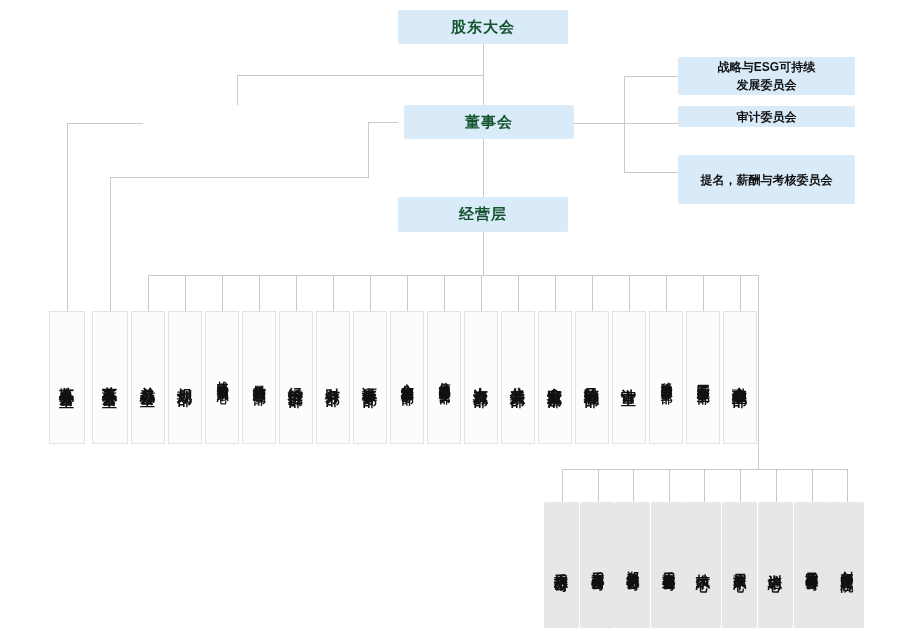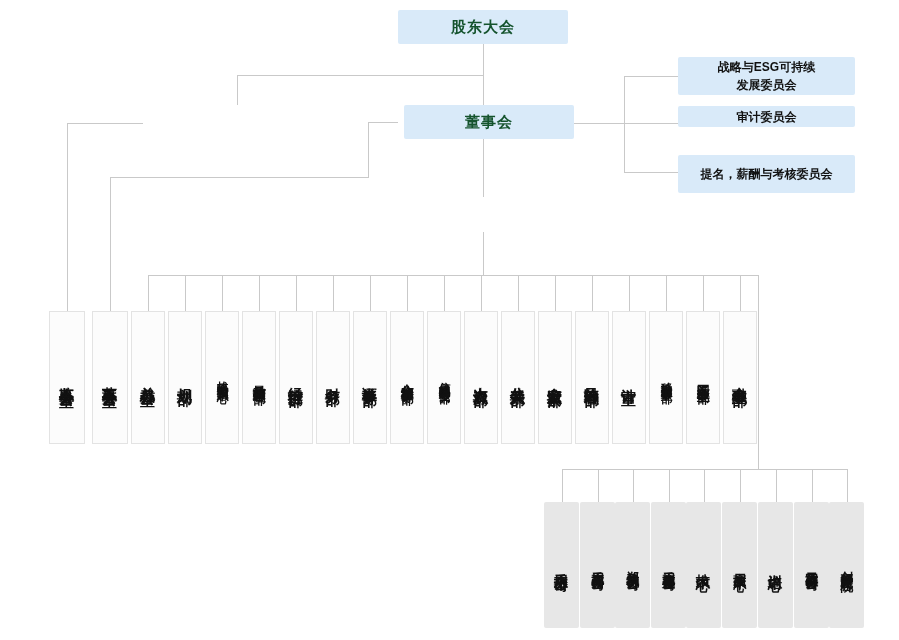--- a/index.html
+++ b/index.html
@@ -109,25 +109,26 @@
     <path d="M776 469 V502"></path>
       <path d="M812 469 V502"></path>
       <path d="M847 469 V502"></path>
   </svg>
 
   <div class="node" style="left:398px;top:10px;width:170px;height:34px;">股东大会</div>
 
 
   <div class="node" style="left:404px;top:105px;width:170px;height:34px;">董事会</div>
 
+  <div class="node" style="left:398px;top:197px;width:170px;height:35px;">经营层</div>
 
   <div class="committee" style="top:57px;height:38px;">战略与ESG可持续
 发展委员会</div>
   <div class="committee" style="top:106px;height:21px;font-family:Liberation Serif, serif;">审计委员会</div>
-  <div class="committee" style="top:155px;height:38px;">提名，薪酬与考核委员会</div>
+  <div class="committee" style="top:155px;height:49px;">提名，薪酬与考核委员会</div>
 
   <div class="vbox dept office" style="left:49px;">
       <span class="vtext">监事会办公室</span>
     </div>
   <div class="vbox dept office" style="left:92px;">
       <span class="vtext">董事会办公室</span>
     </div>
   <div class="vbox dept" style="left:131px;">
       <span class="vtext">总裁办公室</span>
     </div>

